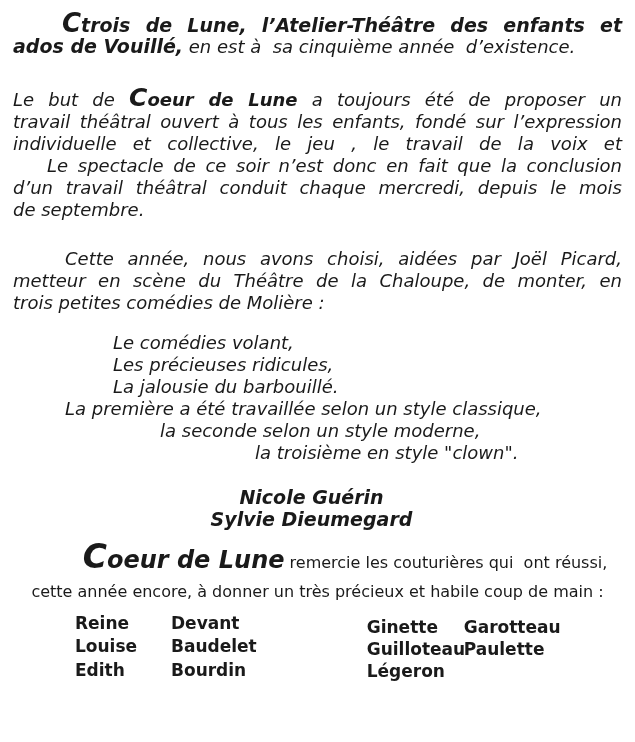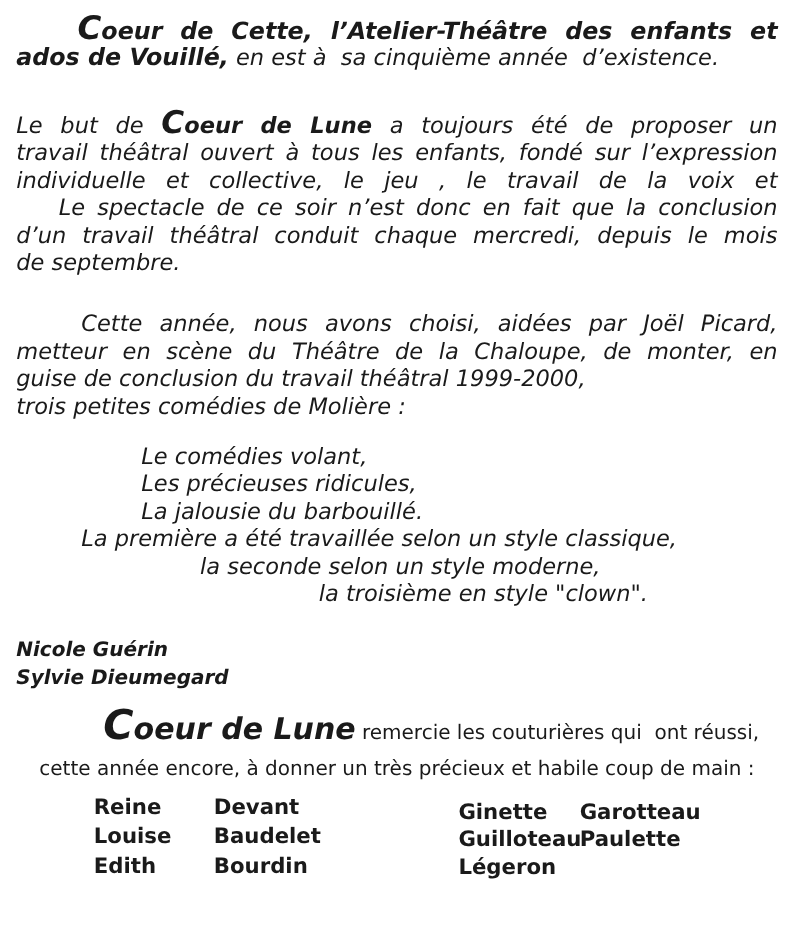--- a/index.html
+++ b/index.html
@@ -35,57 +35,56 @@
   
   .plays{margin-top:18px;margin-left:100px;}
 
   
   .styles{}
   .st0{margin-left:52px;}
   .st1{margin-left:147px;}
   .st2{margin-left:242px;}
 
   
-  .sig{margin-top:22px;text-align:left;padding-right:12px;font-weight:bold;font-size:16px;}
+  .sig{margin-top:22px;text-align:center;padding-right:12px;font-weight:bold;font-size:19px;}
 
   
   .thanks{margin-top:9px;text-align:center;font-style:normal;font-size:16px;}
   .thanks .l1{line-height:36px;padding-left:55px;white-space:pre-wrap;text-align:center;}
   .thanks .l2{line-height:21px;white-space:pre-wrap;}
   .dropcap-xl{font-size:33px;font-weight:bold;font-style:italic;}
   .brand-xl{font-size:24px;font-weight:bold;font-style:italic;}
 
   
   .names{margin-top:10px;display:flex;font-style:normal;font-weight:bold;font-size:17px;line-height:22px;}
   .names .grp{display:grid;grid-template-columns:96px auto;column-gap:0;}
   .grp-left{margin-left:62px;}
   .grp-right{margin-left:110px;margin-top:4px;}
   .grp-right.grp{grid-template-columns:97px auto;}
 </style>
 </head>
 <body>
 
 <div class="intro">
-  <div class="line j first"><span class="dropcap">C</span><span>oeur de Cette, l’Atelier-Théâtre  des enfants et</span></div>
+  <div class="line j first"><span class="dropcap">C</span><span>trois de Lune, l’Atelier-Théâtre  des enfants et</span></div>
   <div class="line"><span class="b">ados de Vouillé,</span><span class="reg"> en est à  sa cinquième année  d’existence.</span></div>
 </div>
 
 <div class="p-but">
   <div class="line j"><span>Le but  de </span><span class="dropcap-s">C</span><span class="b">oeur de Lune</span><span> a toujours été de proposer  un</span></div>
   <div class="line j">travail théâtral  ouvert à tous les enfants, fondé sur l’expression</div>
   <div class="line j">individuelle et collective, le jeu , le travail de la voix et</div>
   <div class="line j ind34">Le spectacle de ce soir n’est donc en fait que la conclusion</div>
   <div class="line j">d’un travail  théâtral conduit chaque mercredi, depuis le mois</div>
   <div class="line">de septembre.</div>
 </div>
 
 <div class="p-cette">
   <div class="line j ind52">Cette année, nous avons choisi,  aidées par Joël Picard,</div>
   <div class="line j">metteur en scène du Théâtre de la Chaloupe,  de monter, en</div>
-  <div class="line">guise de conclusion du travail théâtral 1999-2000,</div>
   <div class="line">trois petites comédies de Molière :</div>
 </div>
 
 <div class="plays">
   <div class="line">Le comédies volant,</div>
   <div class="line">Les précieuses ridicules,</div>
   <div class="line">La jalousie du barbouillé.</div>
 </div>
 
 <div class="styles">

